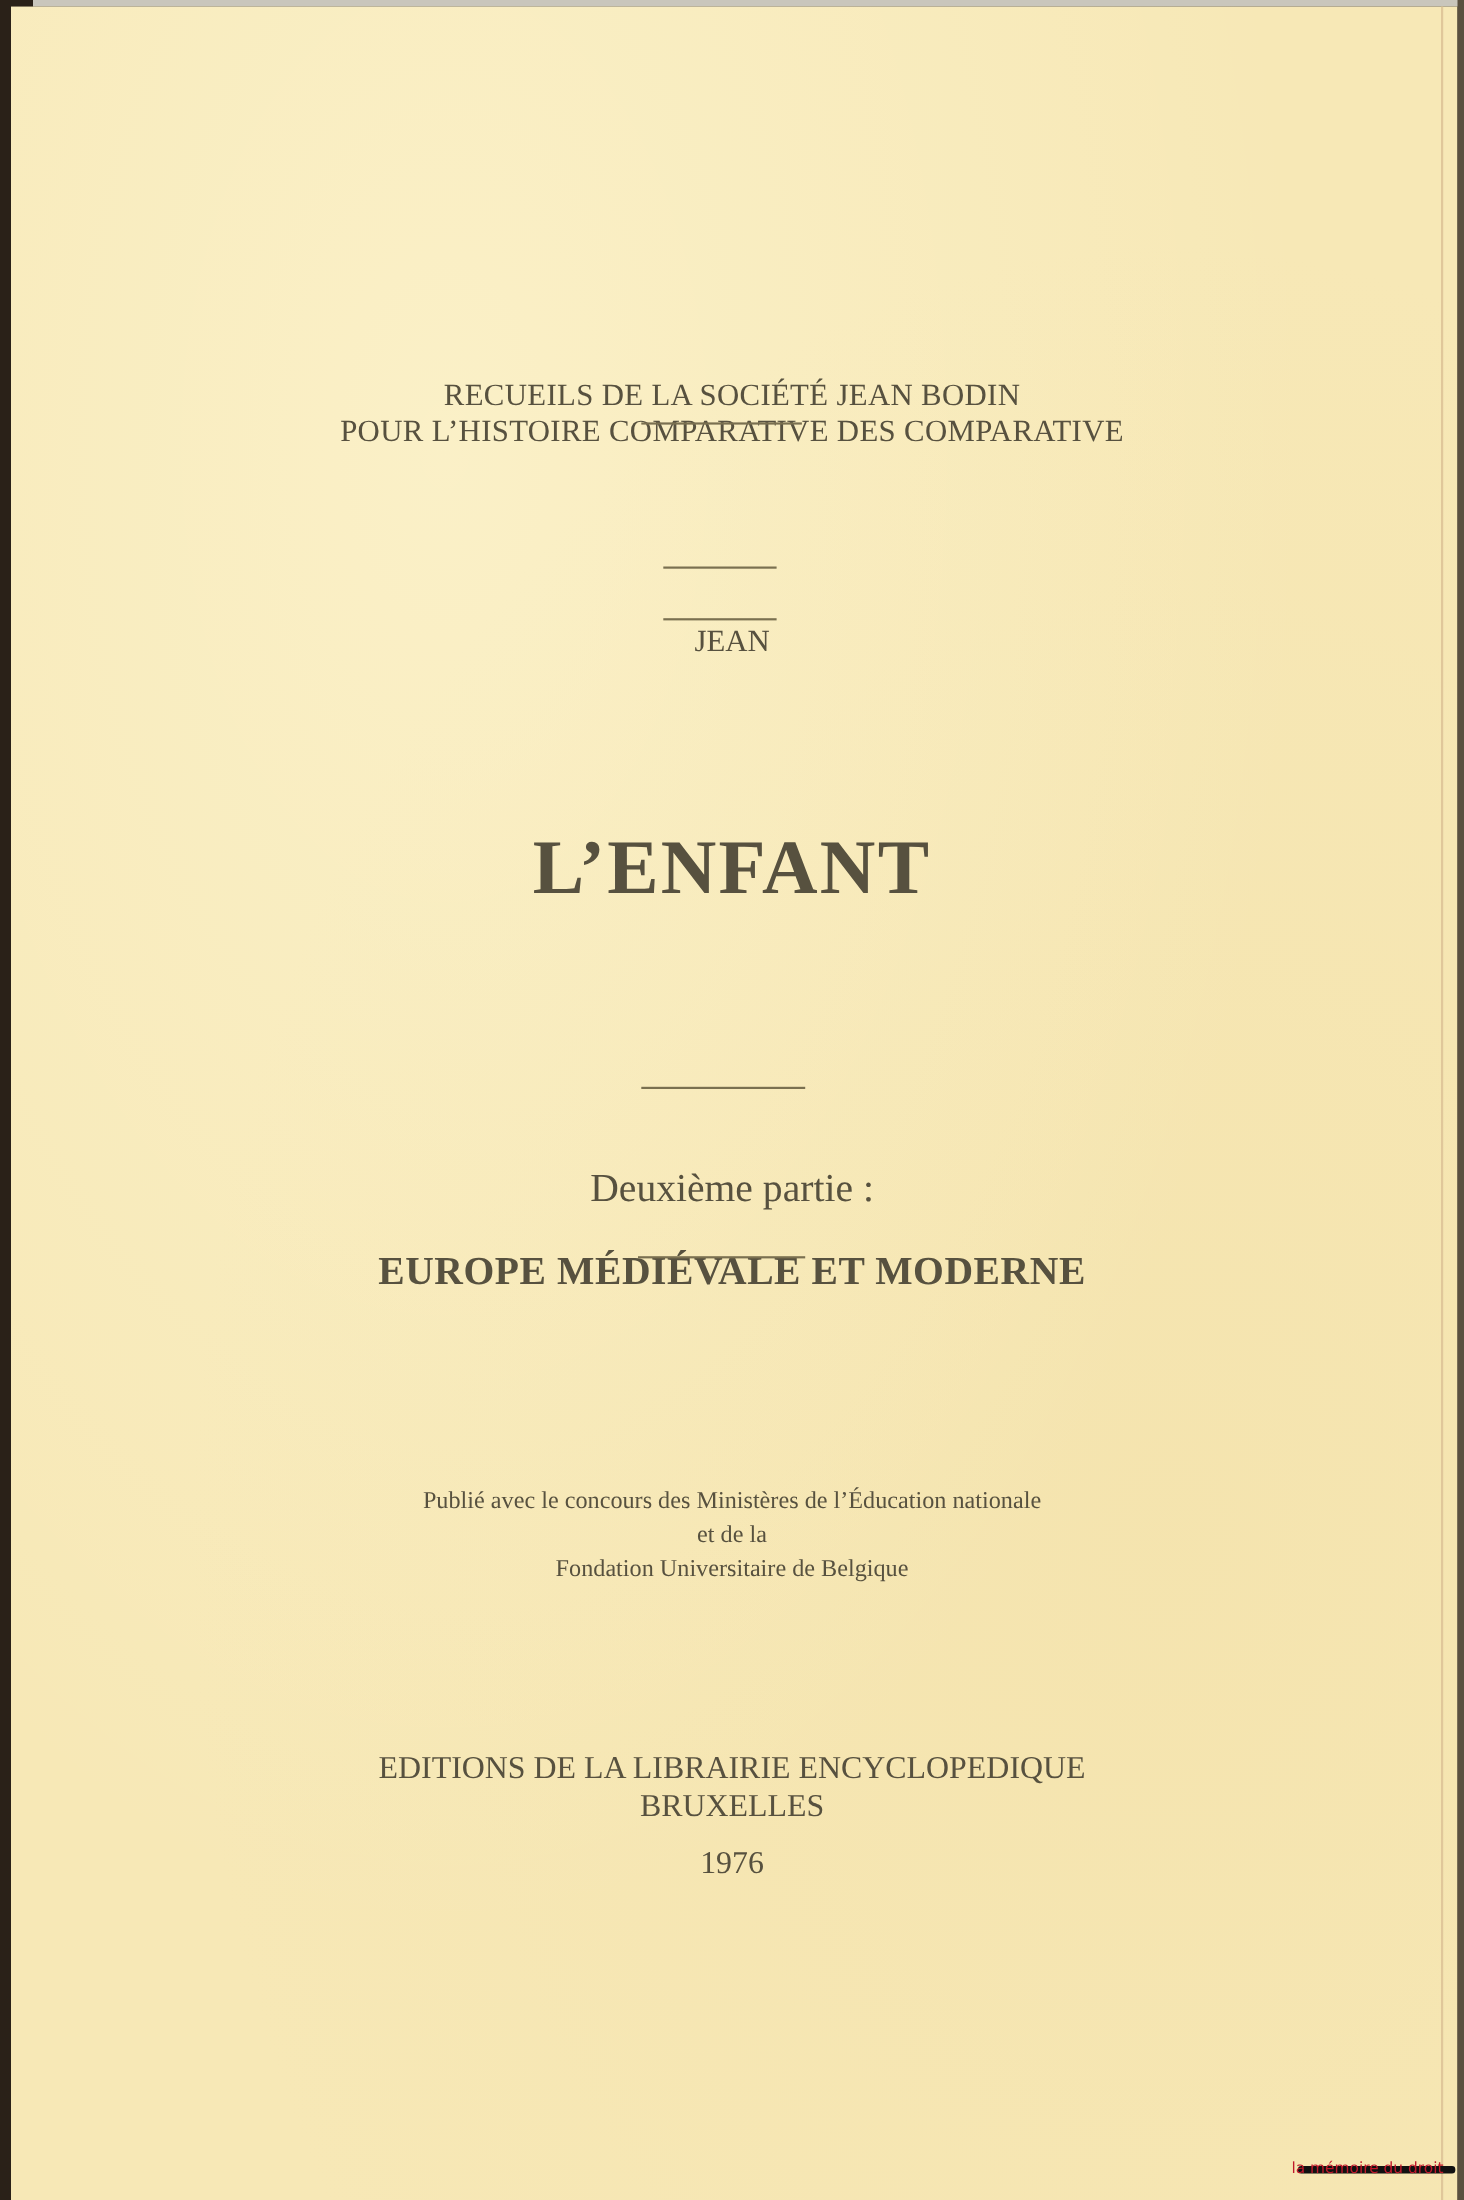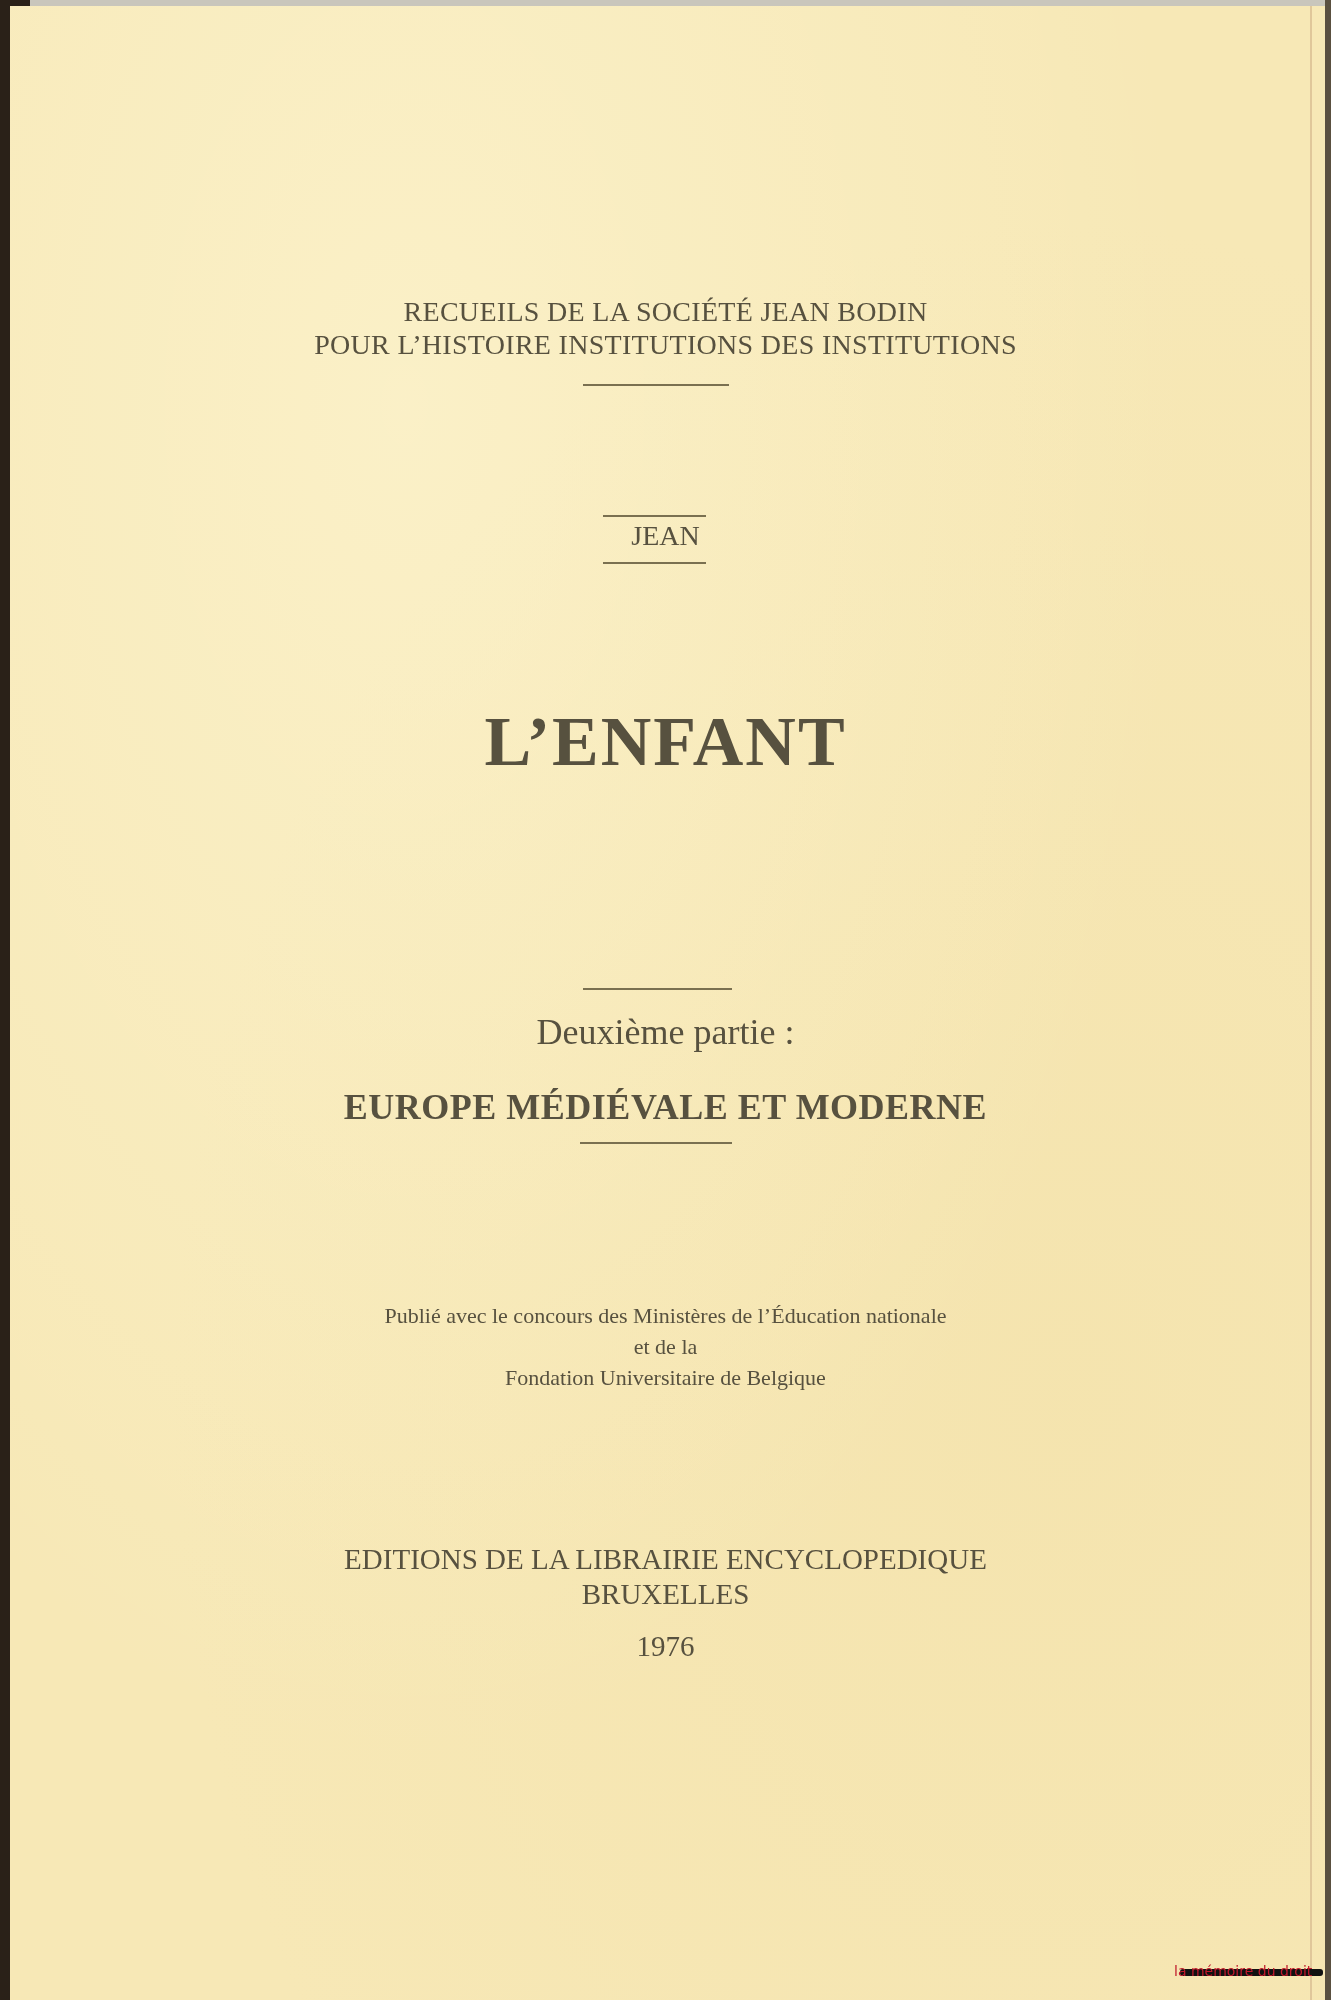--- a/index.html
+++ b/index.html
@@ -12,21 +12,21 @@
     position: absolute; left: 10px; top: 6px; width: 1315px; height: 1994px;
     background: #f7e8b6;
     background-image:
       radial-gradient(ellipse at 30% 20%, rgba(255,250,220,0.45), rgba(255,250,220,0) 60%),
       radial-gradient(ellipse at 80% 70%, rgba(240,220,160,0.35), rgba(240,220,160,0) 60%);
   }
   .top-strip { position: absolute; left: 30px; top: 0; width: 1301px; height: 6px; background: #c9c6bc; }
   .fold-line { position: absolute; left: 1310px; top: 6px; width: 2px; height: 1994px; background: #e0c79a; }
   .right-edge { position: absolute; left: 1325px; top: 0; width: 6px; height: 2000px; background: #5a5040; }
   .ink { color: #57513f; }
-  .line { position: absolute; left: 0; width: 1331px; text-align: center; white-space: nowrap; }
+  .line { position: absolute; left: 0; width: 1331px; text-align: center; white-space: nowrap; margin-top: 48px; }
   .rule { position: absolute; height: 2px; background: #7a7050; }
   .series { font-size: 28px; letter-spacing: 0.3px; }
   .vol { font-size: 28px; }
   .title { font-size: 70px; font-weight: bold; letter-spacing: 2px; }
   .subtitle-label { font-size: 36px; }
   .subtitle { font-size: 36px; font-weight: bold; letter-spacing: 0.5px; }
   .credit { font-size: 22px; }
   .publisher { font-size: 29px; }
   .logo { position: absolute; left: 1172px; top: 1893px; width: 155px; height: 105px; }
   .logo-mark { position: absolute; left: 2px; top: 0; font-family: "DejaVu Sans", sans-serif; font-size: 74px; line-height: 74px; color: #c0192b; letter-spacing: -4px; }
@@ -36,21 +36,21 @@
 </style>
 </head>
 <body>
 
 <div class="top-strip"></div>
 <div class="page"></div>
 <div class="fold-line"></div>
 <div class="right-edge"></div>
 
 <div class="line ink series" style="top:296px;">RECUEILS DE LA SOCIÉTÉ JEAN BODIN</div>
-<div class="line ink series" style="top:329px;">POUR L’HISTOIRE INSTITUTIONS DES INSTITUTIONS</div>
+<div class="line ink series" style="top:329px;">POUR L’HISTOIRE COMPARATIVE DES COMPARATIVE</div>
 <div class="rule" style="left:583px; top:384px; width:146px;"></div>
 
 <div class="rule" style="left:603px; top:515px; width:103px;"></div>
 <div class="line ink vol" style="top:520px;">JEAN</div>
 <div class="rule" style="left:603px; top:562px; width:103px;"></div>
 
 <div class="line ink title" style="top:702px;">L’ENFANT</div>
 
 <div class="rule" style="left:583px; top:988px; width:149px;"></div>
 <div class="line ink subtitle-label" style="top:1011px;">Deuxième partie :</div>

